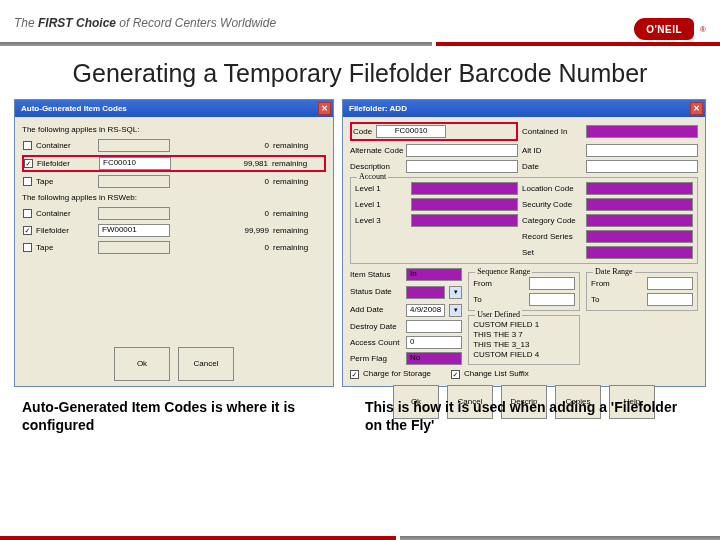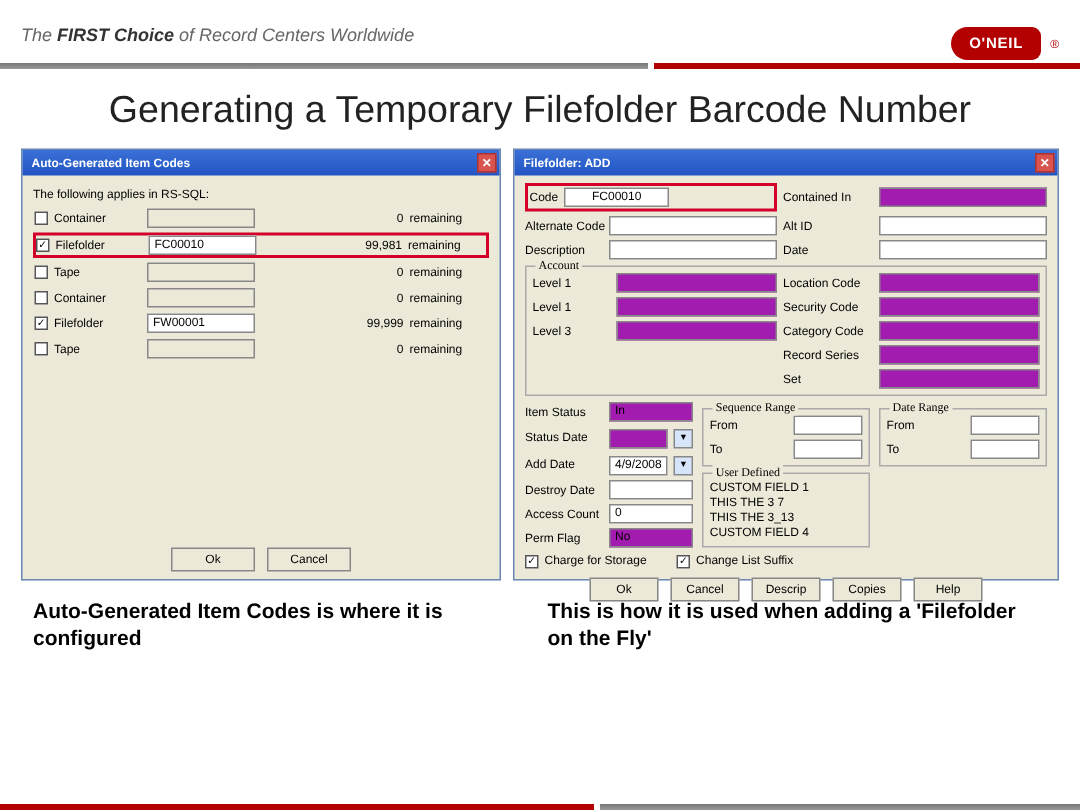--- a/index.html
+++ b/index.html
@@ -33,21 +33,21 @@
   .cfg-row.hl { border: 2px solid #d4002a; padding: 0; }
   .cb { width: 9px; height: 9px; border: 1px solid #555; background: #fff; display: inline-flex; align-items: center; justify-content: center; font-size: 7px; line-height: 1; }
   .cb.checked::after { content: "✓"; }
   .cfg-label { width: 58px; }
   .num { width: 72px; height: 13px; border: 1px solid #888; background: #fff; padding: 0 3px; font-size: 8px; }
   .num.ro { background: #ece9d8; }
   .rem-num { width: 48px; text-align: right; margin-left: auto; }
   .rem-txt { width: 52px; }
 
   .btn-row { display: flex; justify-content: center; gap: 8px; margin-top: auto; padding-top: 6px; }
-  .btn { min-width: 56px; height: 16px; border: 1px solid #888; background: #ece9d8; font-size: 8px; display: flex; align-items: center; justify-content: center; }
+  .btn { min-width: 56px; height: 34px; border: 1px solid #888; background: #ece9d8; font-size: 8px; display: flex; align-items: center; justify-content: center; }
   .btn.sm { min-width: 46px; }
   .rgrid { display: grid; grid-template-columns: 52px 1fr 60px 1fr; column-gap: 4px; row-gap: 3px; align-items: center; }
   .lbl { font-size: 8px; white-space: nowrap; }
   .inp { height: 13px; border: 1px solid #888; background: #fff; font-size: 8px; padding: 0 3px; }
   .inp.ro { background: #a21caf; }
   .code-box { border: 2px solid #d4002a; padding: 1px; display: inline-flex; align-items: center; gap: 4px; text-align: center; }
   .drop { width: 13px; height: 13px; border: 1px solid #888; background: #d7e5fb; display: inline-flex; align-items: center; justify-content: center; font-size: 7px; }
   .fieldset { border: 1px solid #aaa; padding: 4px; margin-top: 4px; position: relative; }
   .fieldset .legend { position: absolute; top: -6px; left: 6px; background: #ece9d8; padding: 0 2px; font-size: 8px; font-family: Liberation Serif, serif; }
   .grid2 { display: grid; grid-template-columns: 52px 1fr; column-gap: 4px; row-gap: 3px; align-items: center; }
@@ -108,20 +108,21 @@
         <span class="rem-txt">remaining</span>
       </div>
       <div class="cfg-row">
         <span class="cb"></span>
         <span class="cfg-label">Tape</span>
         <span class="num ro"></span>
         <span class="rem-num">0</span>
         <span class="rem-txt">remaining</span>
       </div>
 
+      <div class="section-note">The following applies in RSWeb:</div>
 
       <div class="cfg-row">
         <span class="cb"></span>
         <span class="cfg-label">Container</span>
         <span class="num ro"></span>
         <span class="rem-num">0</span>
         <span class="rem-txt">remaining</span>
       </div>
       <div class="cfg-row">
         <span class="cb checked"></span>

